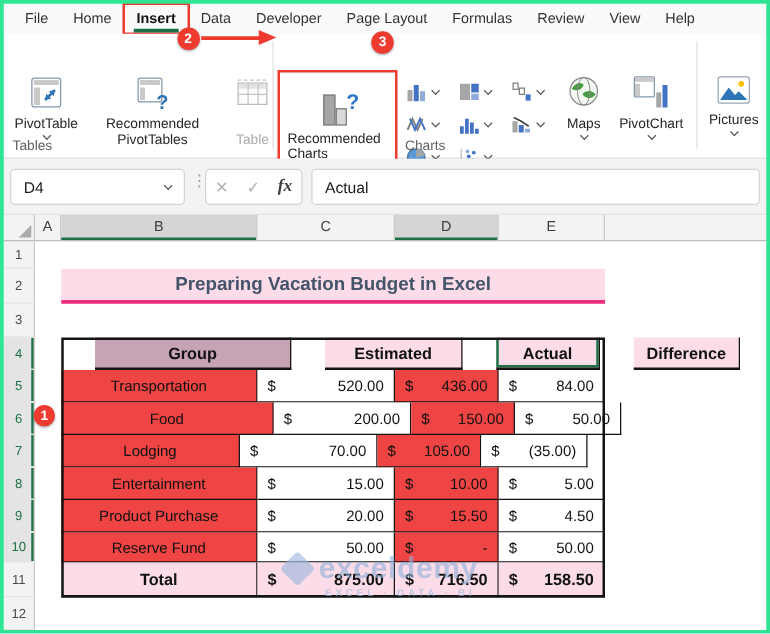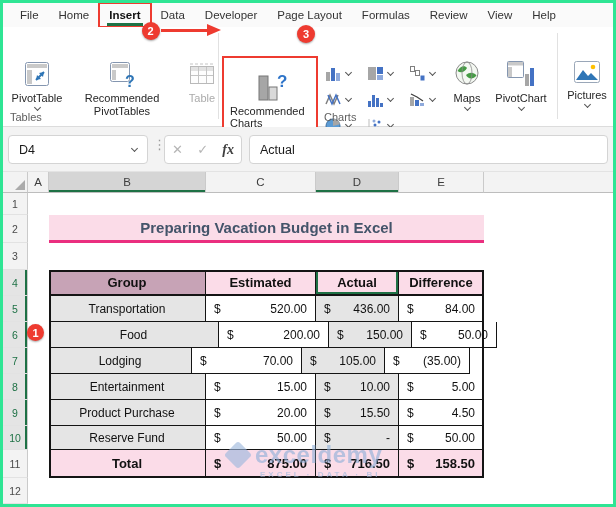--- a/index.html
+++ b/index.html
@@ -11,21 +11,21 @@
   .tabbar { position:absolute; left:0; top:3px; right:0; height:24px; background:#fafafa;
             display:flex; align-items:stretch; padding-left:10px; }
   .tab { position:relative; padding:0 10px; font-size:11.5px; color:#333; display:flex; align-items:center; }
   .tab.active { color:#101010; font-weight:bold; outline:2px solid #ee3b30; outline-offset:-1px; }
   .tab.active::after { content:''; position:absolute; left:8px; right:8px; bottom:1px; height:3px; background:#1e7145; }
 
   
   .ribbon { position:absolute; left:0; top:27px; right:0; height:100px; background:#fff; border-bottom:1px solid #dcdcdc; }
   .bigbtn { display:flex; flex-direction:column; align-items:center; font-size:11px; color:#262626; gap:2px; }
   .bigbtn .lbl { text-align:center; line-height:1.2; }
-  .bigbtn.disabled { color:#ababab; }
+  .bigbtn.disabled { color:#ababab;justify-content:space-between; }
   .grp-label { position:absolute; font-size:11px; color:#5f5f5f; text-align:left; top:84px; }
   .vsep { position:absolute; top:6px; height:86px; width:1px; background:#e1e1e1; }
   .chev { display:inline-block; width:5px; height:5px; border-right:1.3px solid #555; border-bottom:1.3px solid #555;
           transform:rotate(45deg); margin-top:-2px; }
   .grp-tables { position:absolute; left:10px; top:33px; display:flex; gap:6px; }
   .recharts { position:absolute; left:222px; top:29px; width:96px; height:88px; border:2px solid #ee3b30;
               display:flex; flex-direction:column; align-items:center; justify-content:center; gap:3px;
               font-size:11px; color:#262626; background:#fff; }
   .minigrid { position:absolute; left:325px; top:33px; display:grid; grid-template-columns:42px 42px 42px;
               grid-auto-rows:26px; align-items:center; }
@@ -52,24 +52,24 @@
   .corner .tri { position:absolute; right:2px; bottom:2px; width:0; height:0;
                  border-style:solid; border-width:0 0 10px 10px; border-color:transparent transparent #ababab transparent; }
   .srow { display:flex; }
   .rhd { width:25px; background:#f3f3f3; border-right:1px solid #cacaca; border-bottom:1px solid #e2e2e2;
          display:flex; align-items:center; justify-content:center; font-size:10.5px; color:#4a4a4a; flex:none; }
   .rhd.sel { background:#e4e4e4; color:#1e7145; box-shadow:inset -2px 0 0 #1e7145; }
   .cell { flex:none; }
   .tcell { border-right:1px solid #141414; border-bottom:1px solid #141414; display:flex; align-items:center;
            font-size:12px; color:#111; background:#fff; }
   .tcell.ctr { justify-content:center; }
-  .thead { font-weight:bold; font-size:13px; justify-content:center; border-bottom-width:2px; }
+  .thead { font-weight:bold; font-size:13px; justify-content:center; border-bottom-width:2px;margin-left:27px; }
   .bg-mauve { background:#c7a3b6; }
   .bg-pink { background:#fbdce8; }
-  .bg-gray { background:#e5e5e5; }
+  .bg-gray { background:#ef4444; }
   .active-cell { box-shadow:inset 0 0 0 2px #1e7145; }
   .mcell { justify-content:space-between; padding:0 8px; }
   .bold { font-weight:bold; font-size:13px; }
   .titleband { width:435px; background:#fbdce8; border-bottom:3px solid #ea2f7f;
                display:flex; align-items:center; justify-content:center;
                font-weight:bold; font-size:15px; color:#44546a; }
   .tableframe { position:absolute; left:46px; top:98px; width:435px; height:208px;
                 border:2px solid #141414; pointer-events:none; }
 
   

